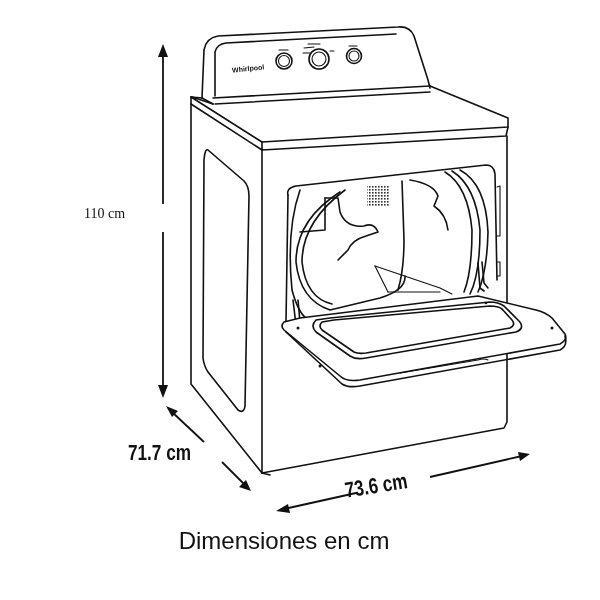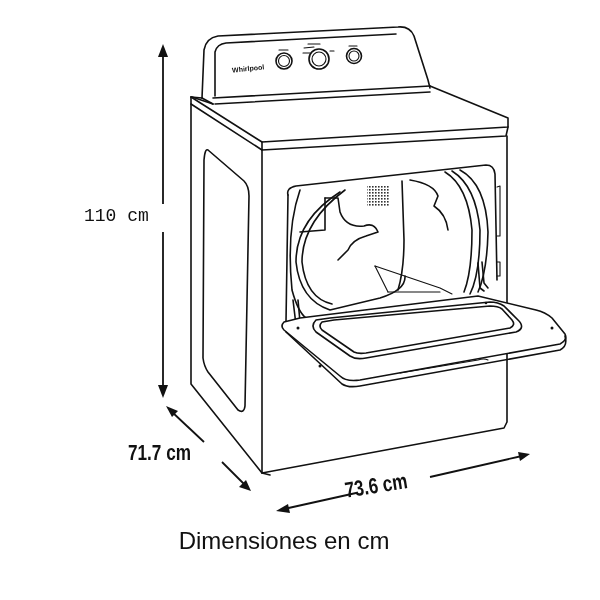--- a/index.html
+++ b/index.html
@@ -5,21 +5,21 @@
     html, body { margin: 0; padding: 0; background: #ffffff; }
     body { width: 600px; height: 600px; overflow: hidden; position: relative; font-family: "Liberation Sans", sans-serif; }
     #stage { position: absolute; left: 0; top: 0; width: 600px; height: 600px; }
     svg.art { position: absolute; left: 0; top: 0; width: 600px; height: 600px; }
     .ln { fill: none; stroke: #111; stroke-width: 1.6; stroke-linejoin: round; stroke-linecap: round; }
     .ln-thin { fill: none; stroke: #111; stroke-width: 1.1; stroke-linejoin: round; stroke-linecap: round; }
     .fillw { fill: #fff; stroke: #111; stroke-width: 1.6; stroke-linejoin: round; }
     .dim { stroke: #111; stroke-width: 1.8; fill: none; }
     .arrowhead { fill: #111; }
     .label { position: absolute; color: #111; white-space: nowrap; }
-    #h-label { left: 84px; top: 206px; font-size: 18px; font-family: Liberation Mono, monospace; text-align: center; }
+    #h-label { left: 84px; top: 206px; font-size: 14px; font-family: Liberation Serif, serif; text-align: center; }
     #d-label { left: 128px; top: 440px; font-size: 22px; font-family: "Liberation Sans Narrow", "Liberation Sans", sans-serif; transform: scaleX(0.78) rotate(0deg); transform-origin: left top; font-weight: bold; }
     #w-label { left: 343px; top: 478px; font-size: 22px; font-weight: bold; transform: rotate(-9deg) scaleX(0.78); transform-origin: left top; }
     #caption { left: 0; width: 480px; top: 527px; text-align: center; font-size: 24px; padding-left: 88px; box-sizing: border-box; }
     #brand { left: 232px; top: 65px; font-size: 7px; font-weight: bold; transform: rotate(-6deg); }
   </style>
 </head>
 <body>
 
 <div id="stage">
   <svg class="art" viewBox="0 0 600 600">

